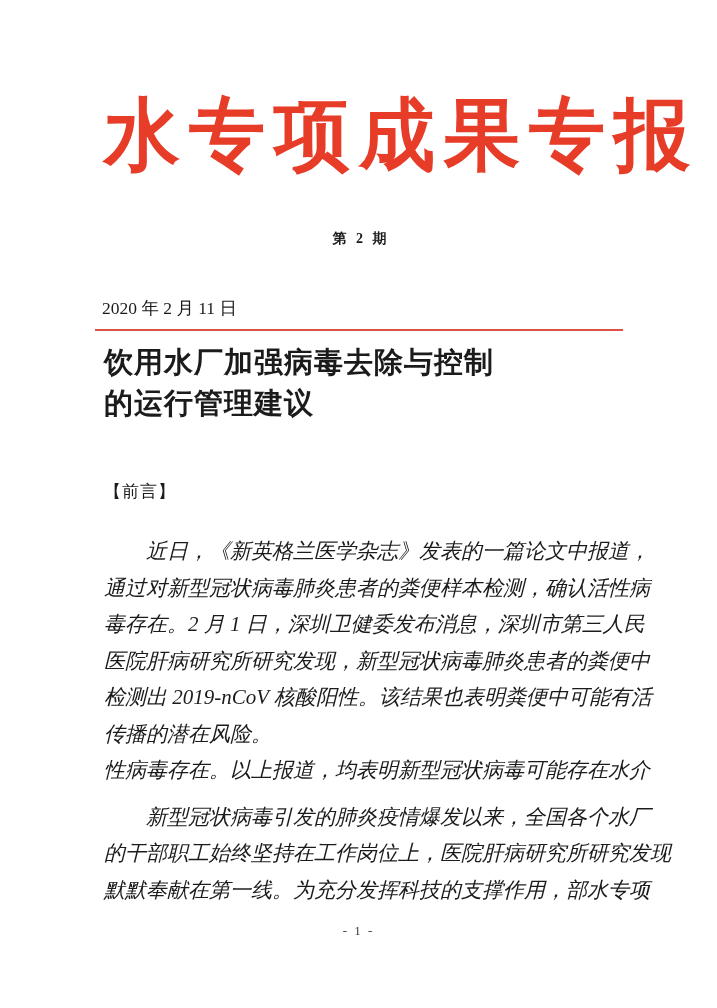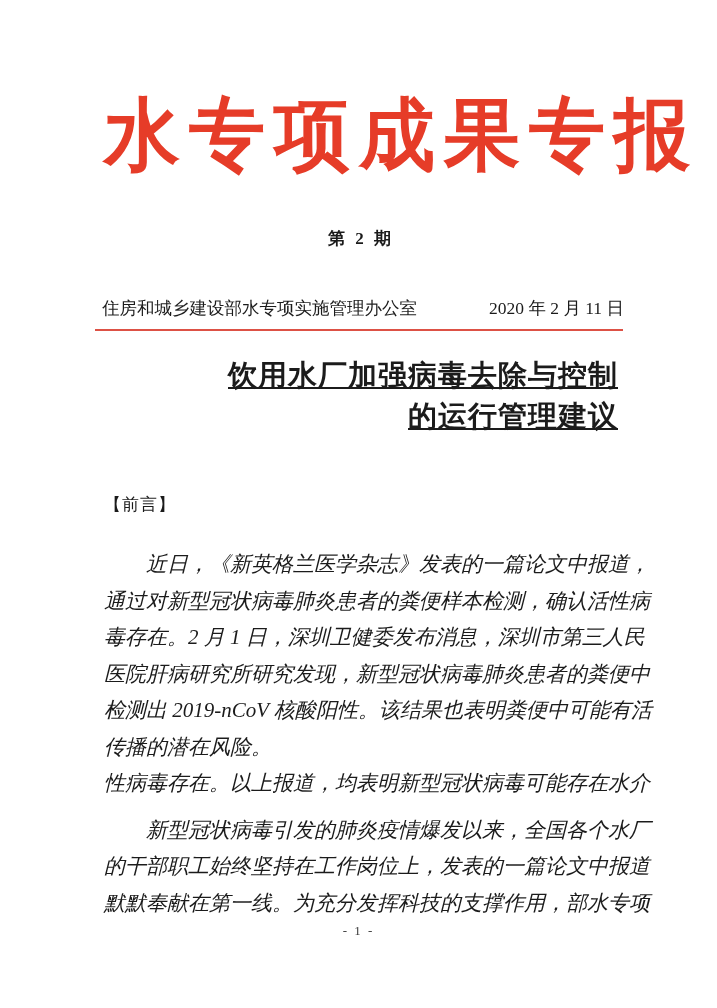--- a/index.html
+++ b/index.html
@@ -27,21 +27,21 @@
     font-weight: bold;
     text-align: center;
     letter-spacing: 9px;
     color: #e63c28;
     white-space: nowrap;
     transform: scaleY(1.04);
   }
   .issue {
     margin-top: 40px;
     line-height: 26px;
-    font-size: 17px;
+    font-size: 14px;
     font-weight: bold;
     text-align: center;
     letter-spacing: 3px;
   }
   .pub-row {
     margin-top: 44px;
     line-height: 24px;
     font-size: 17.5px;
     display: flex;
     justify-content: space-between;
@@ -51,27 +51,26 @@
     margin-right: -6px;
   }
   .rule {
     margin-top: 9px;
     margin-left: -9px;
     margin-right: -5px;
     height: 2px;
     background: #dd5145;
   }
   .article-title {
-    margin-top: 24px;
+    margin-top: 11px;
     font-size: 29px;
     font-weight: bold;
-    text-align: right;
+    text-align: left;
     line-height: 41px;
     letter-spacing: 1px;
-    text-decoration: underline;
   }
   .section-heading {
     margin-top: 55px;
     font-size: 17px;
     font-weight: normal;
     line-height: 26px;
     letter-spacing: 1px;
   }
   .body-text {
     margin-top: 28px;
@@ -109,21 +108,20 @@
 <body>
 
 <div class="page">
   <div class="content">
 
     <div class="masthead">水专项成果专报</div>
 
     <div class="issue">第 2 期</div>
 
     <div class="pub-row">
-      <span>住房和城乡建设部水专项实施管理办公室</span>
       <span>2020 年 2 月 11 日</span>
     </div>
 
     <div class="rule"></div>
 
     <div class="article-title">
       <div>饮用水厂加强病毒去除与控制</div>
       <div>的运行管理建议</div>
     </div>
 
@@ -134,21 +132,21 @@
         <div class="bline ind">近日，《新英格兰医学杂志》发表的一篇论文中报道，</div>
         <div class="bline">通过对新型冠状病毒肺炎患者的粪便样本检测，确认活性病</div>
         <div class="bline">毒存在。2 月 1 日，深圳卫健委发布消息，深圳市第三人民</div>
         <div class="bline">医院肝病研究所研究发现，新型冠状病毒肺炎患者的粪便中</div>
         <div class="bline">检测出 2019-nCoV 核酸阳性。该结果也表明粪便中可能有活</div>
         <div class="bline noj">传播的潜在风险。</div>
         <div class="bline">性病毒存在。以上报道，均表明新型冠状病毒可能存在水介</div>
       </div>
       <div class="para2">
         <div class="bline ind">新型冠状病毒引发的肺炎疫情爆发以来，全国各个水厂</div>
-        <div class="bline">的干部职工始终坚持在工作岗位上，发表的一篇论文中报道</div>
+        <div class="bline">的干部职工始终坚持在工作岗位上，医院肝病研究所研究发现</div>
         <div class="bline">默默奉献在第一线。为充分发挥科技的支撑作用，部水专项</div>
       </div>
     </div>
 
   </div>
 
   <div class="footer">- 1 -</div>
 </div>
 
 </body></html>

